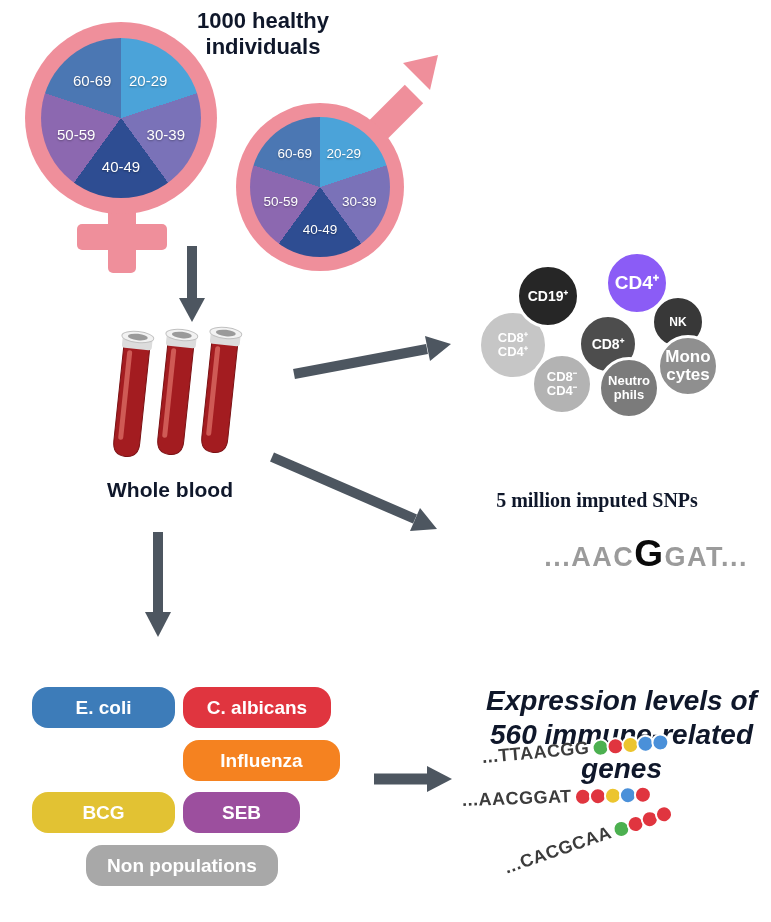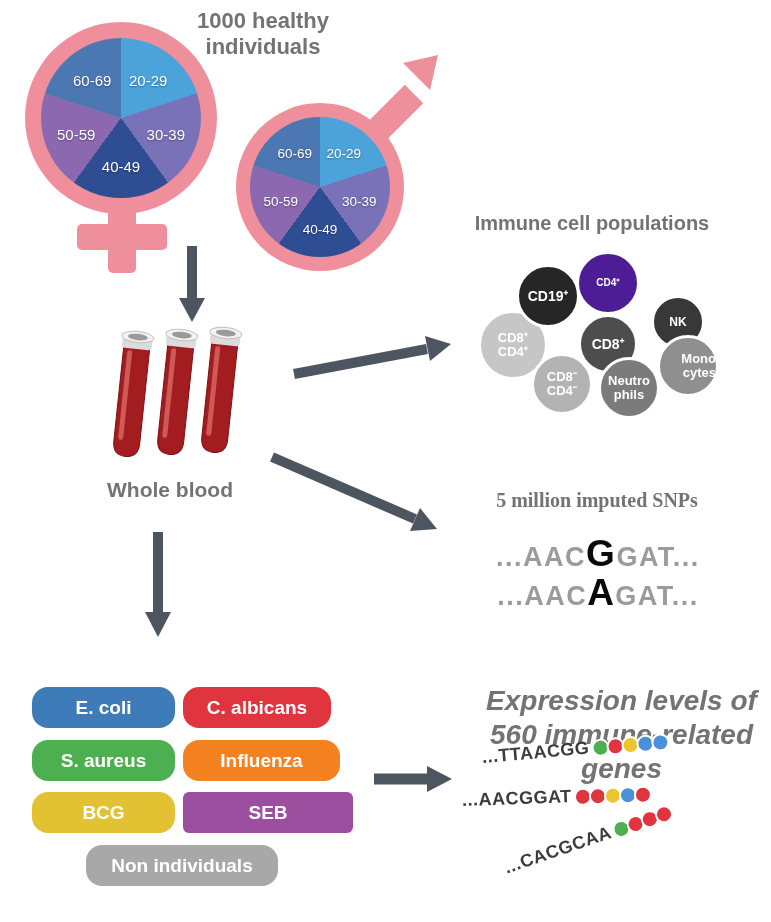--- a/index.html
+++ b/index.html
@@ -1,19 +1,19 @@
 <!DOCTYPE html>
 <html><head>
 <meta charset="utf-8">
 <style>
   * { margin:0; padding:0; box-sizing:border-box; }
   body { font-family:"Liberation Sans", sans-serif; background:#fff; }
   #canvas { position:relative; width:771px; height:922px; background:#fff; overflow:hidden; }
   .svg-layer { position:absolute; left:0; top:0; z-index:1; }
-  .fig-title { position:absolute; font-weight:bold; color:#737373; text-align:center; white-space:pre-line; z-index:2; }
+  .fig-title { position:absolute; font-weight:bold; color:#0f172a; text-align:center; white-space:pre-line; z-index:2; }
   #study-title { left:158px; top:8px; width:210px; font-size:22px; line-height:1.18; }
   .gender-ring { position:absolute; border-radius:50%; background:#ef8f9b; z-index:2; }
   #female-ring { left:25px; top:22px; width:192px; height:192px; }
   #male-ring  { left:236px; top:103px; width:168px; height:168px; }
   .pie { position:absolute; border-radius:50%; }
   #female-pie { left:16px; top:16px; width:160px; height:160px; }
   #male-pie   { left:14px; top:14px; width:140px; height:140px; }
   .pie-label { position:absolute; transform:translate(-50%,-50%); color:#fff; font-weight:normal;
                font-size:15px; text-shadow:0 1px 2px rgba(0,0,0,.35); white-space:nowrap; }
   #male-ring .pie-label { font-size:13.5px; }
@@ -117,41 +117,38 @@
       <span class="pie-label pl-0">20-29</span>
       <span class="pie-label pl-1">30-39</span>
       <span class="pie-label pl-2">40-49</span>
       <span class="pie-label pl-3">50-59</span>
       <span class="pie-label pl-4">60-69</span>
     </div>
   </div>
 
   <div class="fig-title" id="whole-blood">Whole blood</div>
 
-  <div class="fig-title" id="immune-title">Immune cell populations</div>
   <div class="cell" style="left: 478px; top: 310px; width: 70px; height: 70px; font-size: 13px; background-color: rgb(198, 198, 198);">CD8⁺ CD4⁺</div>
   <div class="cell" style="left: 516px; top: 264px; width: 64px; height: 64px; font-size: 14px; background-color: rgb(38, 38, 38);">CD19⁺</div>
   <div class="cell" style="left: 651px; top: 295px; width: 54px; height: 54px; font-size: 12px; background-color: rgb(56, 56, 56);">NK</div>
-  <div class="cell" style="left: 576px; top: 251px; width: 64px; height: 64px; font-size: 10px; background-color: #4c1d95;">CD4⁺</div>
+  <div class="cell" style="left: 605px; top: 251px; width: 64px; height: 64px; font-size: 19px; background-color: #8b5cf6;">CD4⁺</div>
   <div class="cell" style="left: 578px; top: 314px; width: 60px; height: 60px; font-size: 14px; background-color: rgb(77, 77, 77);">CD8⁺</div>
   <div class="cell" style="left: 531px; top: 353px; width: 62px; height: 62px; font-size: 13px; background-color: rgb(179, 179, 179);">CD8⁻ CD4⁻</div>
-  <div class="cell" style="left: 657px; top: 335px; width: 62px; height: 62px; font-size: 13px; background-color: rgb(143, 143, 143); text-align: right;">Mono cytes</div>
+  <div class="cell" style="left: 657px; top: 335px; width: 62px; height: 62px; font-size: 17px; background-color: rgb(143, 143, 143);">Mono cytes</div>
   <div class="cell" style="left: 598px; top: 357px; width: 62px; height: 62px; font-size: 13px; background-color: rgb(123, 123, 123);">Neutro phils</div>
 
   <div class="fig-title" id="snps-title">5 million imputed SNPs</div>
-  <div class="snp-line" style="top:534px;"><span>...AAC</span><span class="snp-variant">G</span><span>GAT...</span></div>
-  <div class="snp-line" style="top:573px;"><span>...AAC</span><span class="snp-variant">A</span><span>GAT...</span></div>
+  <div class="snp-line" style="top:534px;text-align:right;"><span>...AAC</span><span class="snp-variant">G</span><span>GAT...</span></div>
 
   <div class="pill" style="left: 32px; top: 687px; width: 143px; background-color: rgb(61, 124, 185);">E. coli</div>
   <div class="pill" style="left: 183px; top: 687px; width: 148px; background-color: rgb(224, 53, 63);">C. albicans</div>
-  <div class="pill" style="left: 32px; top: 740px; width: 143px; background-color: rgb(76, 176, 80);">S. aureus</div>
   <div class="pill" style="left: 183px; top: 740px; width: 157px; background-color: rgb(245, 130, 32);">Influenza</div>
   <div class="pill" style="left: 32px; top: 792px; width: 143px; background-color: rgb(226, 194, 51);">BCG</div>
-  <div class="pill" style="left: 183px; top: 792px; width: 170px; background-color: rgb(156, 79, 158); border-radius: 6px;">SEB</div>
-  <div class="pill" style="left: 86px; top: 845px; width: 192px; background-color: rgb(168, 168, 168);">Non individuals</div>
+  <div class="pill" style="left: 183px; top: 792px; width: 117px; background-color: rgb(156, 79, 158);">SEB</div>
+  <div class="pill" style="left: 86px; top: 845px; width: 192px; background-color: rgb(168, 168, 168);">Non populations</div>
 
   <div class="fig-title" id="expr-title">Expression levels of
 560 immune-related genes</div>
 
   <div class="gene-row" style="left:482px;top:747px;transform:rotate(-5deg);">
     <span class="gene-seq">...TTAACGG</span>
     <span class="bead" style="background-color: rgb(76, 176, 80);"></span>
     <span class="bead" style="background-color: rgb(224, 53, 63);"></span>
     <span class="bead" style="background-color: rgb(236, 197, 47);"></span>
     <span class="bead" style="background-color: rgb(74, 144, 217);"></span>

